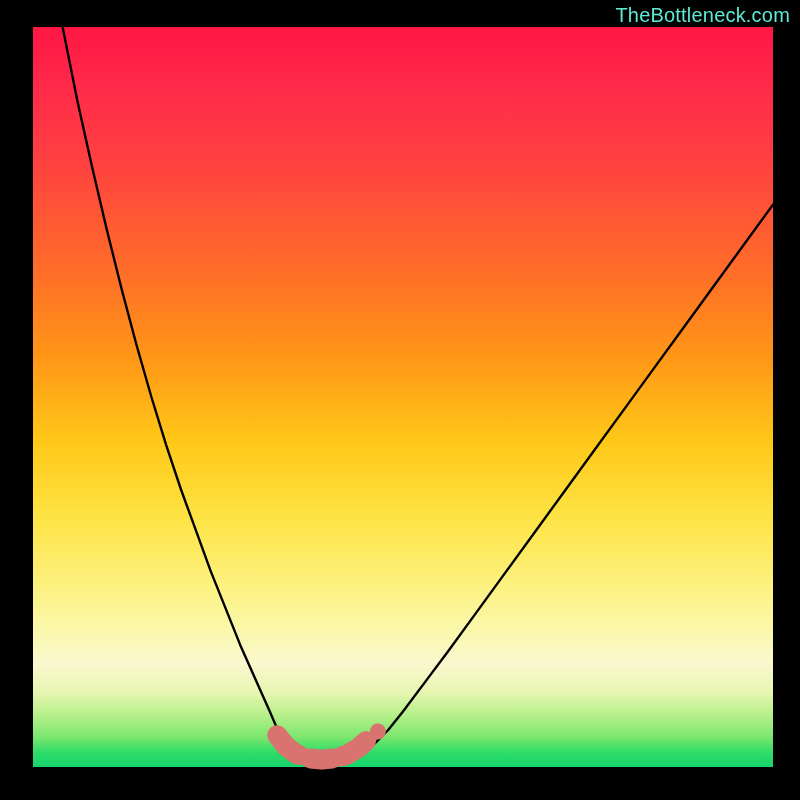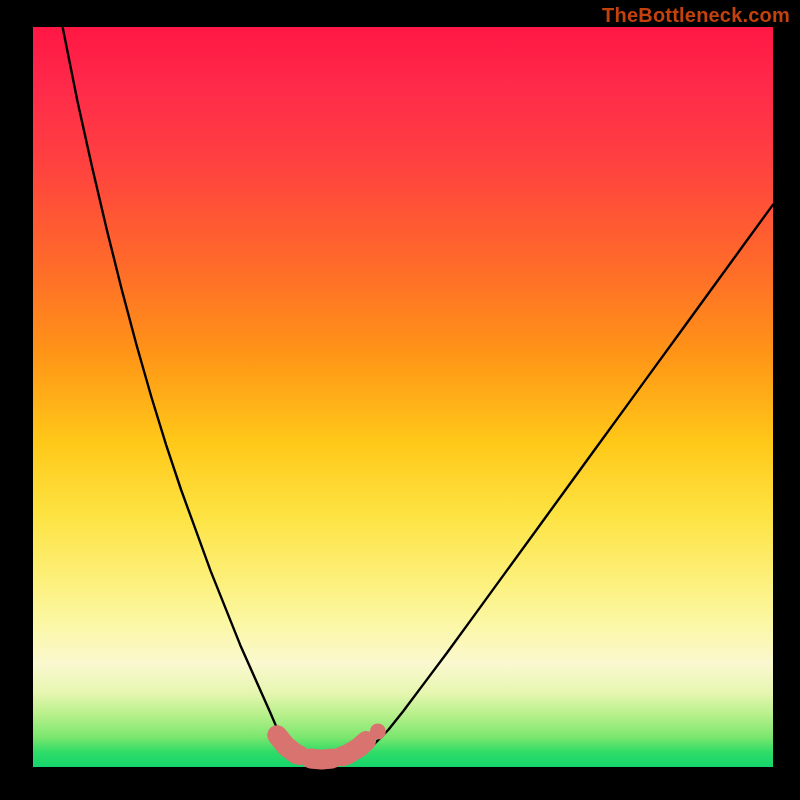--- a/index.html
+++ b/index.html
@@ -42,22 +42,22 @@
       #7ae66e 96%,
       #2fdc68 98%,
       #15d46c 100%
     );
   }
   .watermark {
     position: absolute;
     top: 4px;
     right: 10px;
     font-size: 20px;
-    font-weight: 700;
-    color: #c2410c;
+    font-weight: 400;
+    color: #5eead4;
     letter-spacing: 0.2px;
     font-family: Arial, Helvetica, sans-serif;
   }
   svg.curve {
     position: absolute;
     left: 0; top: 0;
     width: 740px; height: 740px;
     overflow: visible;
   }
 </style>

